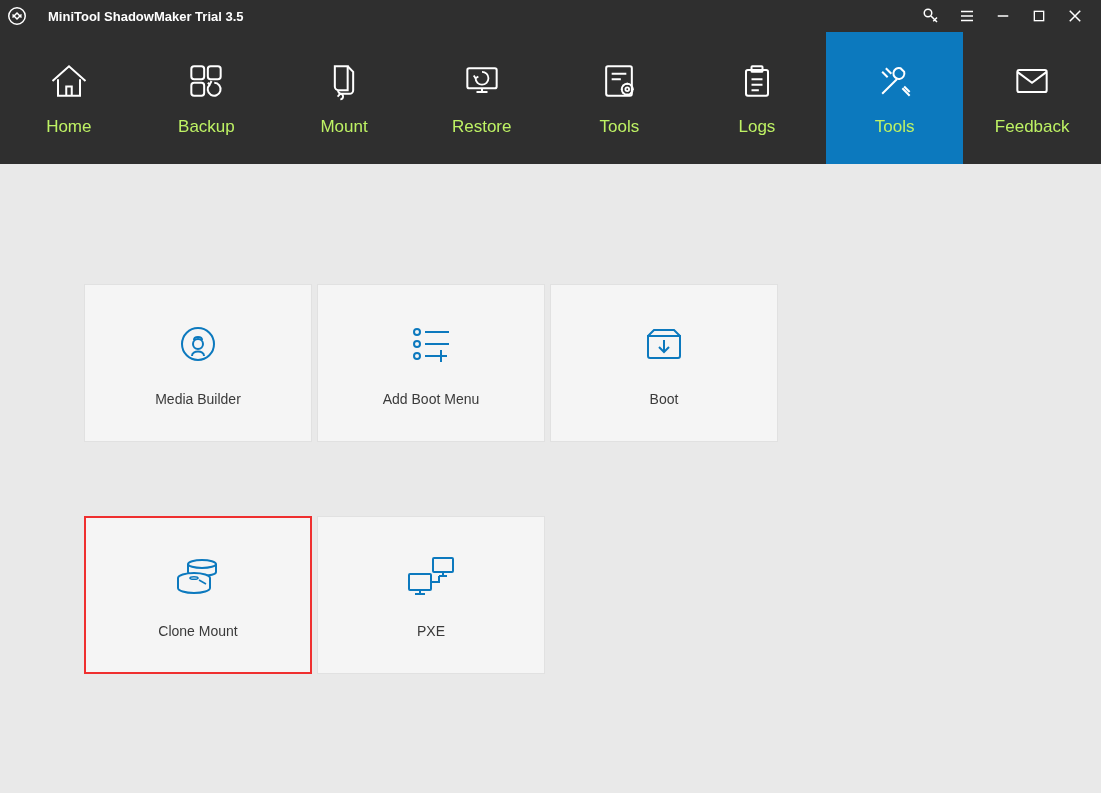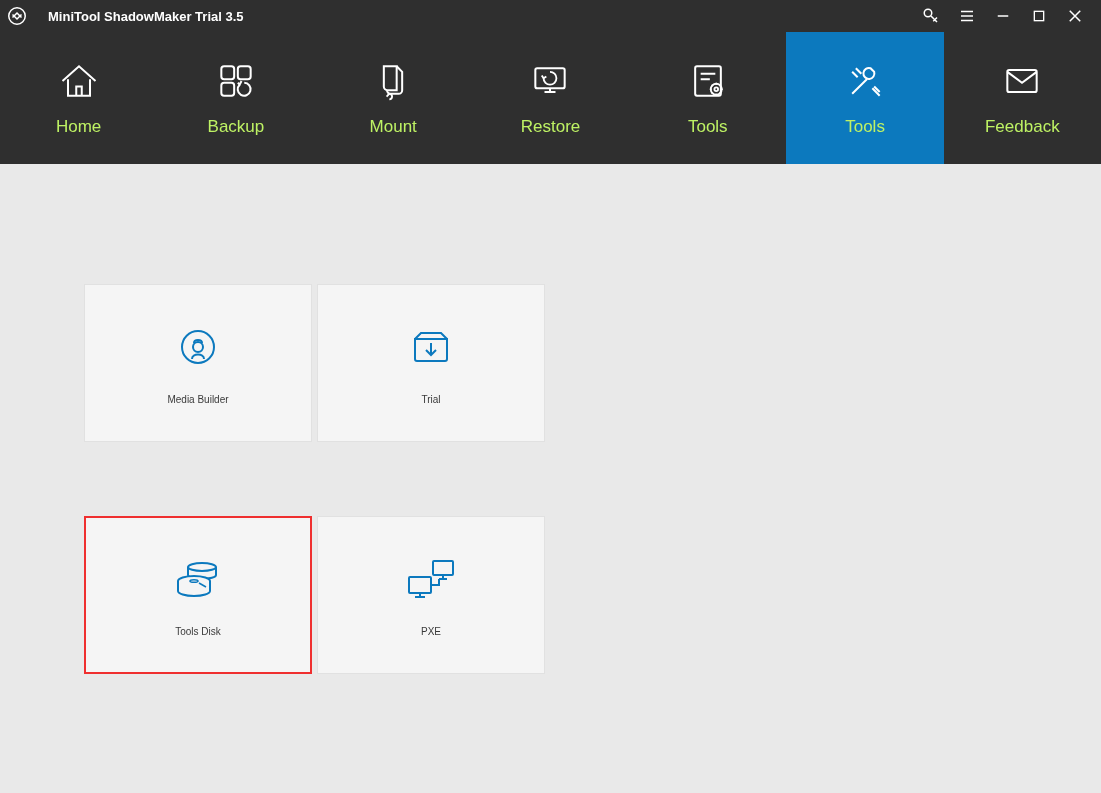--- a/index.html
+++ b/index.html
@@ -71,21 +71,21 @@
   flex-direction: column;
   align-items: center;
   justify-content: center;
   gap: 22px;
   cursor: pointer;
 }
 .card.highlight {
   border: 2px solid #ef2f2f;
 }
 .card .card-icon { height: 50px; display:flex; align-items:center; justify-content:center; }
-.card .card-label { font-size: 10px; color: #3a3a3a; }
+.card .card-label { font-size: 14px; color: #3a3a3a; }
 .row2 { margin-top: 74px; }
 svg { display: block; }
 </style>
 </head>
 <body>
 
 <div class="titlebar">
   <div class="app">
     <span class="logo">
       <svg viewBox="0 0 24 24" width="18" height="18">
@@ -179,20 +179,30 @@
           <rect x="10" y="8" width="28" height="32" rx="2" fill="none" stroke="#fff" stroke-width="2.2"></rect>
           <path d="M16 16 H32 M16 22 H26" stroke="#fff" stroke-width="2.2"></path>
           <circle cx="33" cy="33" r="6" fill="none" stroke="#fff" stroke-width="2"></circle>
           <circle cx="33" cy="33" r="2" fill="none" stroke="#fff" stroke-width="2"></circle>
           <path d="M33 26 V28 M33 38 V40 M26 33 H28 M38 33 H40 M28 28 L29.5 29.5 M36.5 36.5 L38 38 M38 28 L36.5 29.5 M29.5 36.5 L28 38" stroke="#fff" stroke-width="1.6"></path>
         </svg>
     </span>
     <span class="nav-label">Tools</span>
   </div>
 
+  <div class="nav-item">
+    <span class="nav-icon">
+      <svg viewBox="0 0 48 48" width="44" height="44">
+          <rect x="12" y="12" width="24" height="28" rx="2" fill="none" stroke="#fff" stroke-width="2.2"></rect>
+          <rect x="18" y="8" width="12" height="6" rx="1" fill="none" stroke="#fff" stroke-width="2.2"></rect>
+          <path d="M18 22 H30 M18 28 H30 M18 34 H26" stroke="#fff" stroke-width="2.2"></path>
+        </svg>
+    </span>
+    <span class="nav-label">Logs</span>
+  </div>
 
   <div class="nav-item active">
     <span class="nav-icon">
       <svg viewBox="0 0 48 48" width="44" height="44">
           <path d="M10 38 L26 22 M34 14 A6 6 0 1 1 30 10 L34 14 Z" fill="none" stroke="#fff" stroke-width="2.2"></path>
           <path d="M14 10 L20 16 M10 14 L16 20 M32 32 L40 40 M34 30 L40 36" fill="none" stroke="#fff" stroke-width="2.2"></path>
         </svg>
     </span>
     <span class="nav-label">Tools</span>
   </div>
@@ -218,48 +228,61 @@
         <svg viewBox="0 0 48 48" width="48" height="48">
             <circle cx="24" cy="24" r="16" fill="none" stroke="#0c79be" stroke-width="2"></circle>
             <circle cx="24" cy="24" r="5" fill="none" stroke="#0c79be" stroke-width="2"></circle>
             <path d="M18 36 C18 30 30 30 30 36" fill="none" stroke="#0c79be" stroke-width="2"></path>
             <path d="M20 20 C20 16 28 16 28 20" fill="none" stroke="#0c79be" stroke-width="2"></path>
           </svg>
       </span>
       <span class="card-label">Media Builder</span>
     </div>
 
+    <div class="card">
+      <span class="card-icon">
+        <svg viewBox="0 0 48 48" width="48" height="48">
+          <circle cx="10" cy="12" r="3" fill="none" stroke="#0c79be" stroke-width="2"></circle>
+            <path d="M18 12 H42" stroke="#0c79be" stroke-width="2"></path>
+          <circle cx="10" cy="24" r="3" fill="none" stroke="#0c79be" stroke-width="2"></circle>
+            <path d="M18 24 H42" stroke="#0c79be" stroke-width="2"></path>
+          <circle cx="10" cy="36" r="3" fill="none" stroke="#0c79be" stroke-width="2"></circle>
+            <path d="M18 36 H28 M34 30 V42 M28 36 H40" stroke="#0c79be" stroke-width="2"></path>
+        </svg>
+      </span>
+      <span class="card-label">Add Boot Menu</span>
+    </div>
 
     <div class="card">
       <span class="card-icon">
         <svg viewBox="0 0 48 48" width="48" height="48">
             <path d="M8 16 V36 A2 2 0 0 0 10 38 H38 A2 2 0 0 0 40 36 V16 Z M8 16 L14 10 H34 L40 16" fill="none" stroke="#0c79be" stroke-width="2"></path>
             <path d="M24 20 V32 M19 27 L24 32 L29 27" fill="none" stroke="#0c79be" stroke-width="2"></path>
           </svg>
       </span>
-      <span class="card-label">Trial</span>
+      <span class="card-label">Boot</span>
     </div>
 
 
   </div>
 
   <div class="grid row2">
 
     <div class="card highlight">
       <span class="card-icon">
         <svg viewBox="0 0 52 44" width="52" height="44">
           <ellipse cx="30" cy="10" rx="14" ry="4" fill="none" stroke="#0c79be" stroke-width="2"></ellipse>
           <path d="M16 10 V18 A14 4 0 0 0 44 18 V10" fill="none" stroke="#0c79be" stroke-width="2"></path>
           <ellipse cx="22" cy="24" rx="16" ry="5" fill="#f5f5f5" stroke="#0c79be" stroke-width="2"></ellipse>
           <path d="M6 24 V34 A16 5 0 0 0 38 34 V24" fill="#f5f5f5" stroke="#0c79be" stroke-width="2"></path>
           <ellipse cx="22" cy="24" rx="4" ry="1.3" fill="none" stroke="#0c79be" stroke-width="1.6"></ellipse>
           <path d="M27 26 L34 30" stroke="#0c79be" stroke-width="1.6"></path>
         </svg>
       </span>
-      <span class="card-label">Tools Disk</span>
+      <span class="card-label">Clone Mount</span>
     </div>
 
     <div class="card">
       <span class="card-icon">
         <svg viewBox="0 0 52 44" width="52" height="44">
           <rect x="28" y="4" width="20" height="14" rx="1" fill="none" stroke="#0c79be" stroke-width="2"></rect>
             <path d="M34 22 H42 M38 18 V22" stroke="#0c79be" stroke-width="2"></path>
           <rect x="4" y="20" width="22" height="16" rx="1" fill="none" stroke="#0c79be" stroke-width="2"></rect>
             <path d="M10 40 H20 M15 36 V40" stroke="#0c79be" stroke-width="2"></path>
           <path d="M26 28 H34 V22" stroke="#0c79be" stroke-width="2" fill="none"></path>

